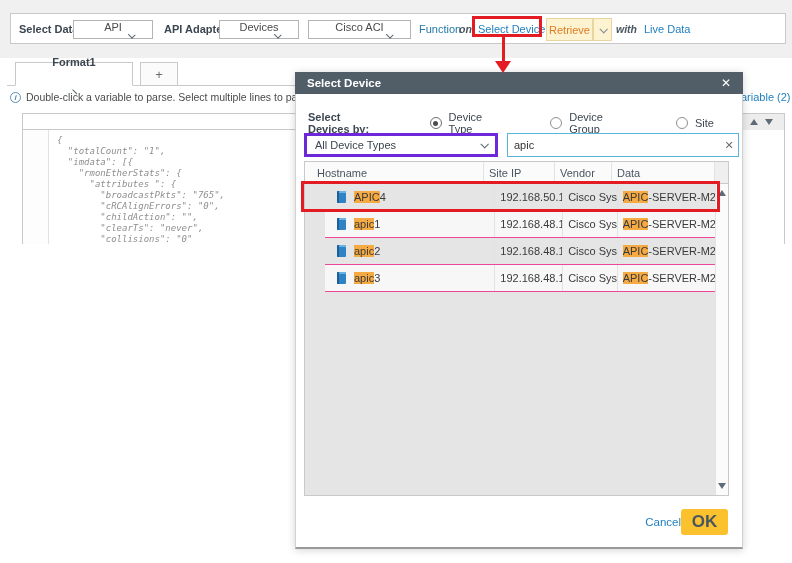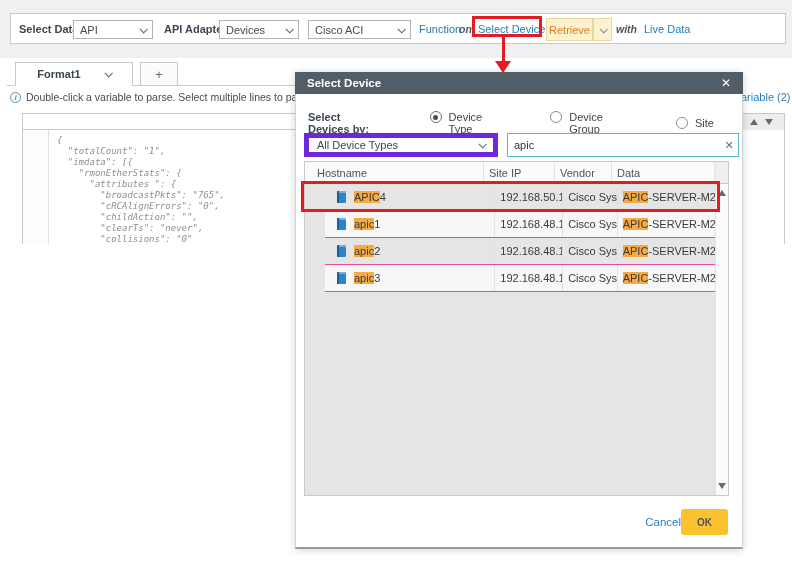--- a/index.html
+++ b/index.html
@@ -3,32 +3,32 @@
 <meta charset="utf-8">
 <style>
   * { margin:0; padding:0; box-sizing:border-box; }
   html,body { width:792px; height:563px; background:#ffffff; font-family:"Liberation Sans", sans-serif; }
   .canvas { position:relative; width:792px; height:563px; background:#fff; overflow:hidden; font-size:11px; color:#3a3a3a; }
 
   
   .top-zone { position:absolute; left:0; top:0; width:792px; height:58px; background:#f0f0f1; }
   .toolbar { position:absolute; left:10px; top:13px; width:776px; height:31px; background:#fff; border:1px solid #c9c9c9; }
   .tb-label { position:absolute; top:9px; font-size:11px; font-weight:bold; color:#3c4650; white-space:nowrap; }
-  .tb-select { position:absolute; top:6px; height:19px; border:1px solid #b4b4b4; background:#fff; display:flex; align-items:center; padding:0 6px; color:#4a4a4a; font-size:11px; cursor:pointer; }
+  .tb-select { position:absolute; top:6px; height:19px; border:1px solid #b4b4b4; background:#fff; display:flex; align-items:center; padding:0 18px; color:#4a4a4a; font-size:11px; cursor:pointer;flex-direction:column; }
   .tb-select .chev { margin-left:auto; }
   .chev { display:inline-block; width:6px; height:6px; border-right:1.5px solid #5a6771; border-bottom:1.5px solid #5a6771; transform:rotate(45deg) translateY(-1px); }
   .tb-text { position:absolute; top:9px; white-space:nowrap; }
   .link { color:#1f7fbf; cursor:pointer; text-decoration:none; }
   .teal { color:#2779a7; }
   .ital { font-style:italic; color:#4a5560; font-weight:bold; font-size:10.5px; }
   .btn-retrieve { position:absolute; top:4px; height:23px; background:#fdf3d1; border:1px solid #e8d6a0; color:#e07c1f; font-size:11px; display:flex; align-items:center; justify-content:center; cursor:pointer; }
   .btn-retrieve .chev { border-color:#7d8b96; }
 
   .panel { position:absolute; left:7px; top:58px; width:785px; height:186px; background:#fff; }
-  .tab { position:absolute; top:4px; height:24px; border:1px solid #c9c9c9; background:#fff; display:flex; align-items:center; justify-content:center; gap:24px; cursor:pointer; z-index:3; }
+  .tab { position:absolute; top:4px; height:24px; border:1px solid #c9c9c9; background:#fff; display:flex; align-items:center; justify-content:center; gap:24px; cursor:pointer; z-index:3;flex-direction:column; }
   .tab .t-label { font-weight:bold; color:#3c4650; }
   .tab.plus { background:#fbfbfb; color:#6a6a6a; font-size:13px; }
   .tab-line { position:absolute; left:0; top:27px; width:540px; border-bottom:1px solid #c9c9c9; z-index:1; }
   .tab.active { border-bottom:1px solid #fff; }
   .hint-row { position:absolute; left:3px; top:33px; display:flex; align-items:center; gap:5px; color:#4a4a4a; font-size:10.5px; }
   .info-icon { width:11px; height:11px; border:1px solid #5b8fb3; border-radius:50%; color:#5b8fb3; font-size:8px; line-height:9px; text-align:center; font-style:italic; font-weight:bold; flex:0 0 auto; }
   .code-box { position:absolute; left:15px; top:55px; width:763px; height:131px; border:1px solid #c9c9c9; border-bottom:none; background:#fff; overflow:hidden; }
   .code-head { position:absolute; left:0; top:0; right:0; height:16px; background:#fff; border-bottom:1px solid #c9c9c9; }
   .code-head-right { position:absolute; right:0; top:0; width:46px; height:16px; background:#ededee; border-left:1px solid #d5d5d5; display:flex; align-items:center; justify-content:center; gap:7px; }
   .tri-up { width:0; height:0; border-left:4px solid transparent; border-right:4px solid transparent; border-bottom:6px solid #5f6b76; cursor:pointer; }
@@ -44,22 +44,22 @@
 
   
   .modal { position:absolute; left:295px; top:72px; width:448px; height:477px; background:#fff; border:1px solid #d2d2d2; border-bottom:2px solid #9a9a9a; box-shadow:0 1px 8px rgba(0,0,0,0.18); z-index:40; }
   .modal-header { position:absolute; left:-1px; top:-1px; width:448px; height:22px; background:#515e68; color:#fff; font-weight:bold; font-size:11.5px; display:flex; align-items:center; padding:0 12px; }
   .modal-close { margin-left:auto; color:#fff; font-size:12px; cursor:pointer; font-weight:normal; }
   .selectby-row { position:absolute; left:12px; top:38px; display:flex; align-items:center; font-size:11px; color:#3c4650; }
   .selectby-row .sb-label { font-weight:bold; margin-right:16px; }
   .radio { width:12px; height:12px; border:1px solid #8f8f8f; border-radius:50%; background:#fff; display:inline-block; position:relative; margin-right:7px; flex:0 0 auto; cursor:pointer; }
   .radio.sel { border-color:#6f6f6f; }
   .radio.sel::after { content:""; position:absolute; left:2.5px; top:2.5px; width:5px; height:5px; border-radius:50%; background:#4d4d4d; }
-  .radio-opt { display:flex; align-items:flex-start; margin-right:28px; cursor:pointer;padding-left:33px; }
-  .filter-select { position:absolute; left:8px; top:60px; width:194px; height:24px; border:5px solid #6d28d9; background:#fff; display:flex; align-items:center; padding:0 8px; color:#3c4650; cursor:pointer; }
+  .radio-opt { display:flex; align-items:center; margin-right:28px; cursor:pointer;padding-left:33px; }
+  .filter-select { position:absolute; left:8px; top:60px; width:194px; height:24px; border:3px solid #6d28d9; background:#fff; display:flex; align-items:center; padding:0 8px; color:#3c4650; cursor:pointer; }
   .filter-select .chev { margin-left:auto; }
   .search-wrap { position:absolute; left:211px; top:60px; width:232px; height:24px; border:1px solid #59b4d9; background:#fff; display:flex; align-items:center; }
   .search-input { flex:1; border:none; outline:none; font-size:11px; padding:0 6px; color:#333; font-family:"Liberation Sans", sans-serif; text-decoration:underline; text-decoration-style:wavy; text-decoration-color:#e02020; text-underline-offset:2px; }
   .search-clear { width:18px; color:#6d6d6d; font-size:11px; cursor:pointer; text-align:center; }
 
   .dev-table { position:absolute; left:8px; top:88px; width:425px; height:335px; border:1px solid #c9c9c9; background:#e5e5e5; }
   .t-row { display:flex; height:27px; align-items:stretch; }
   .t-row.head { height:22px; background:#fbfbfb; border-bottom:1px solid #c9c9c9; color:#4a5560; }
   .t-cell { border-right:1px solid #e3e3e3; display:flex; align-items:center; padding:0 5px; overflow:hidden; white-space:nowrap; font-size:11px; }
   .c-host { width:179px; padding-left:12px; }
@@ -72,21 +72,21 @@
   .t-row.data:nth-child(odd) { background:#f7f7f7; }
   .dev-icon { width:9px; height:12px; background:#2f83c5; border-radius:1px; box-shadow:inset 2px 0 0 #1d5e97, inset 0 2px 0 #6cb2e2; margin-right:8px; flex:0 0 auto; }
   .hl { background:#f6aa43; }
   .scroll-col { position:absolute; right:0; top:22px; bottom:0; width:13px; border-left:1px solid #e3e3e3; background:#fbfbfb; }
   .scroll-col .tri-up { position:absolute; left:2px; top:6px; }
   .scroll-col .tri-down { position:absolute; left:2px; bottom:6px; }
   .red-row-box { position:absolute; left:5px; top:108px; width:419px; height:31px; border:3px solid #e31b23; z-index:5; pointer-events:none; }
 
   .modal-footer { position:absolute; right:14px; bottom:12px; display:flex; align-items:center; }
   .cancel-link { color:#1f7fbf; font-size:11.5px; cursor:pointer; }
-  .ok-btn { width:47px; height:26px; background:#fcc22d; border:none; border-radius:3px; color:#4a5560; font-weight:bold; font-size:10px; cursor:pointer; font-family:"Liberation Sans", sans-serif; }
+  .ok-btn { width:47px; height:26px; background:#fcc22d; border:none; border-radius:3px; color:#4a5560; font-weight:bold; font-size:17px; cursor:pointer; font-family:"Liberation Sans", sans-serif; }
 </style>
 </head>
 <body>
 
 <div class="canvas">
 
   <div class="top-zone"></div>
 
   <div class="toolbar">
     <span class="tb-label" style="left:8px;">Select Data:</span>

